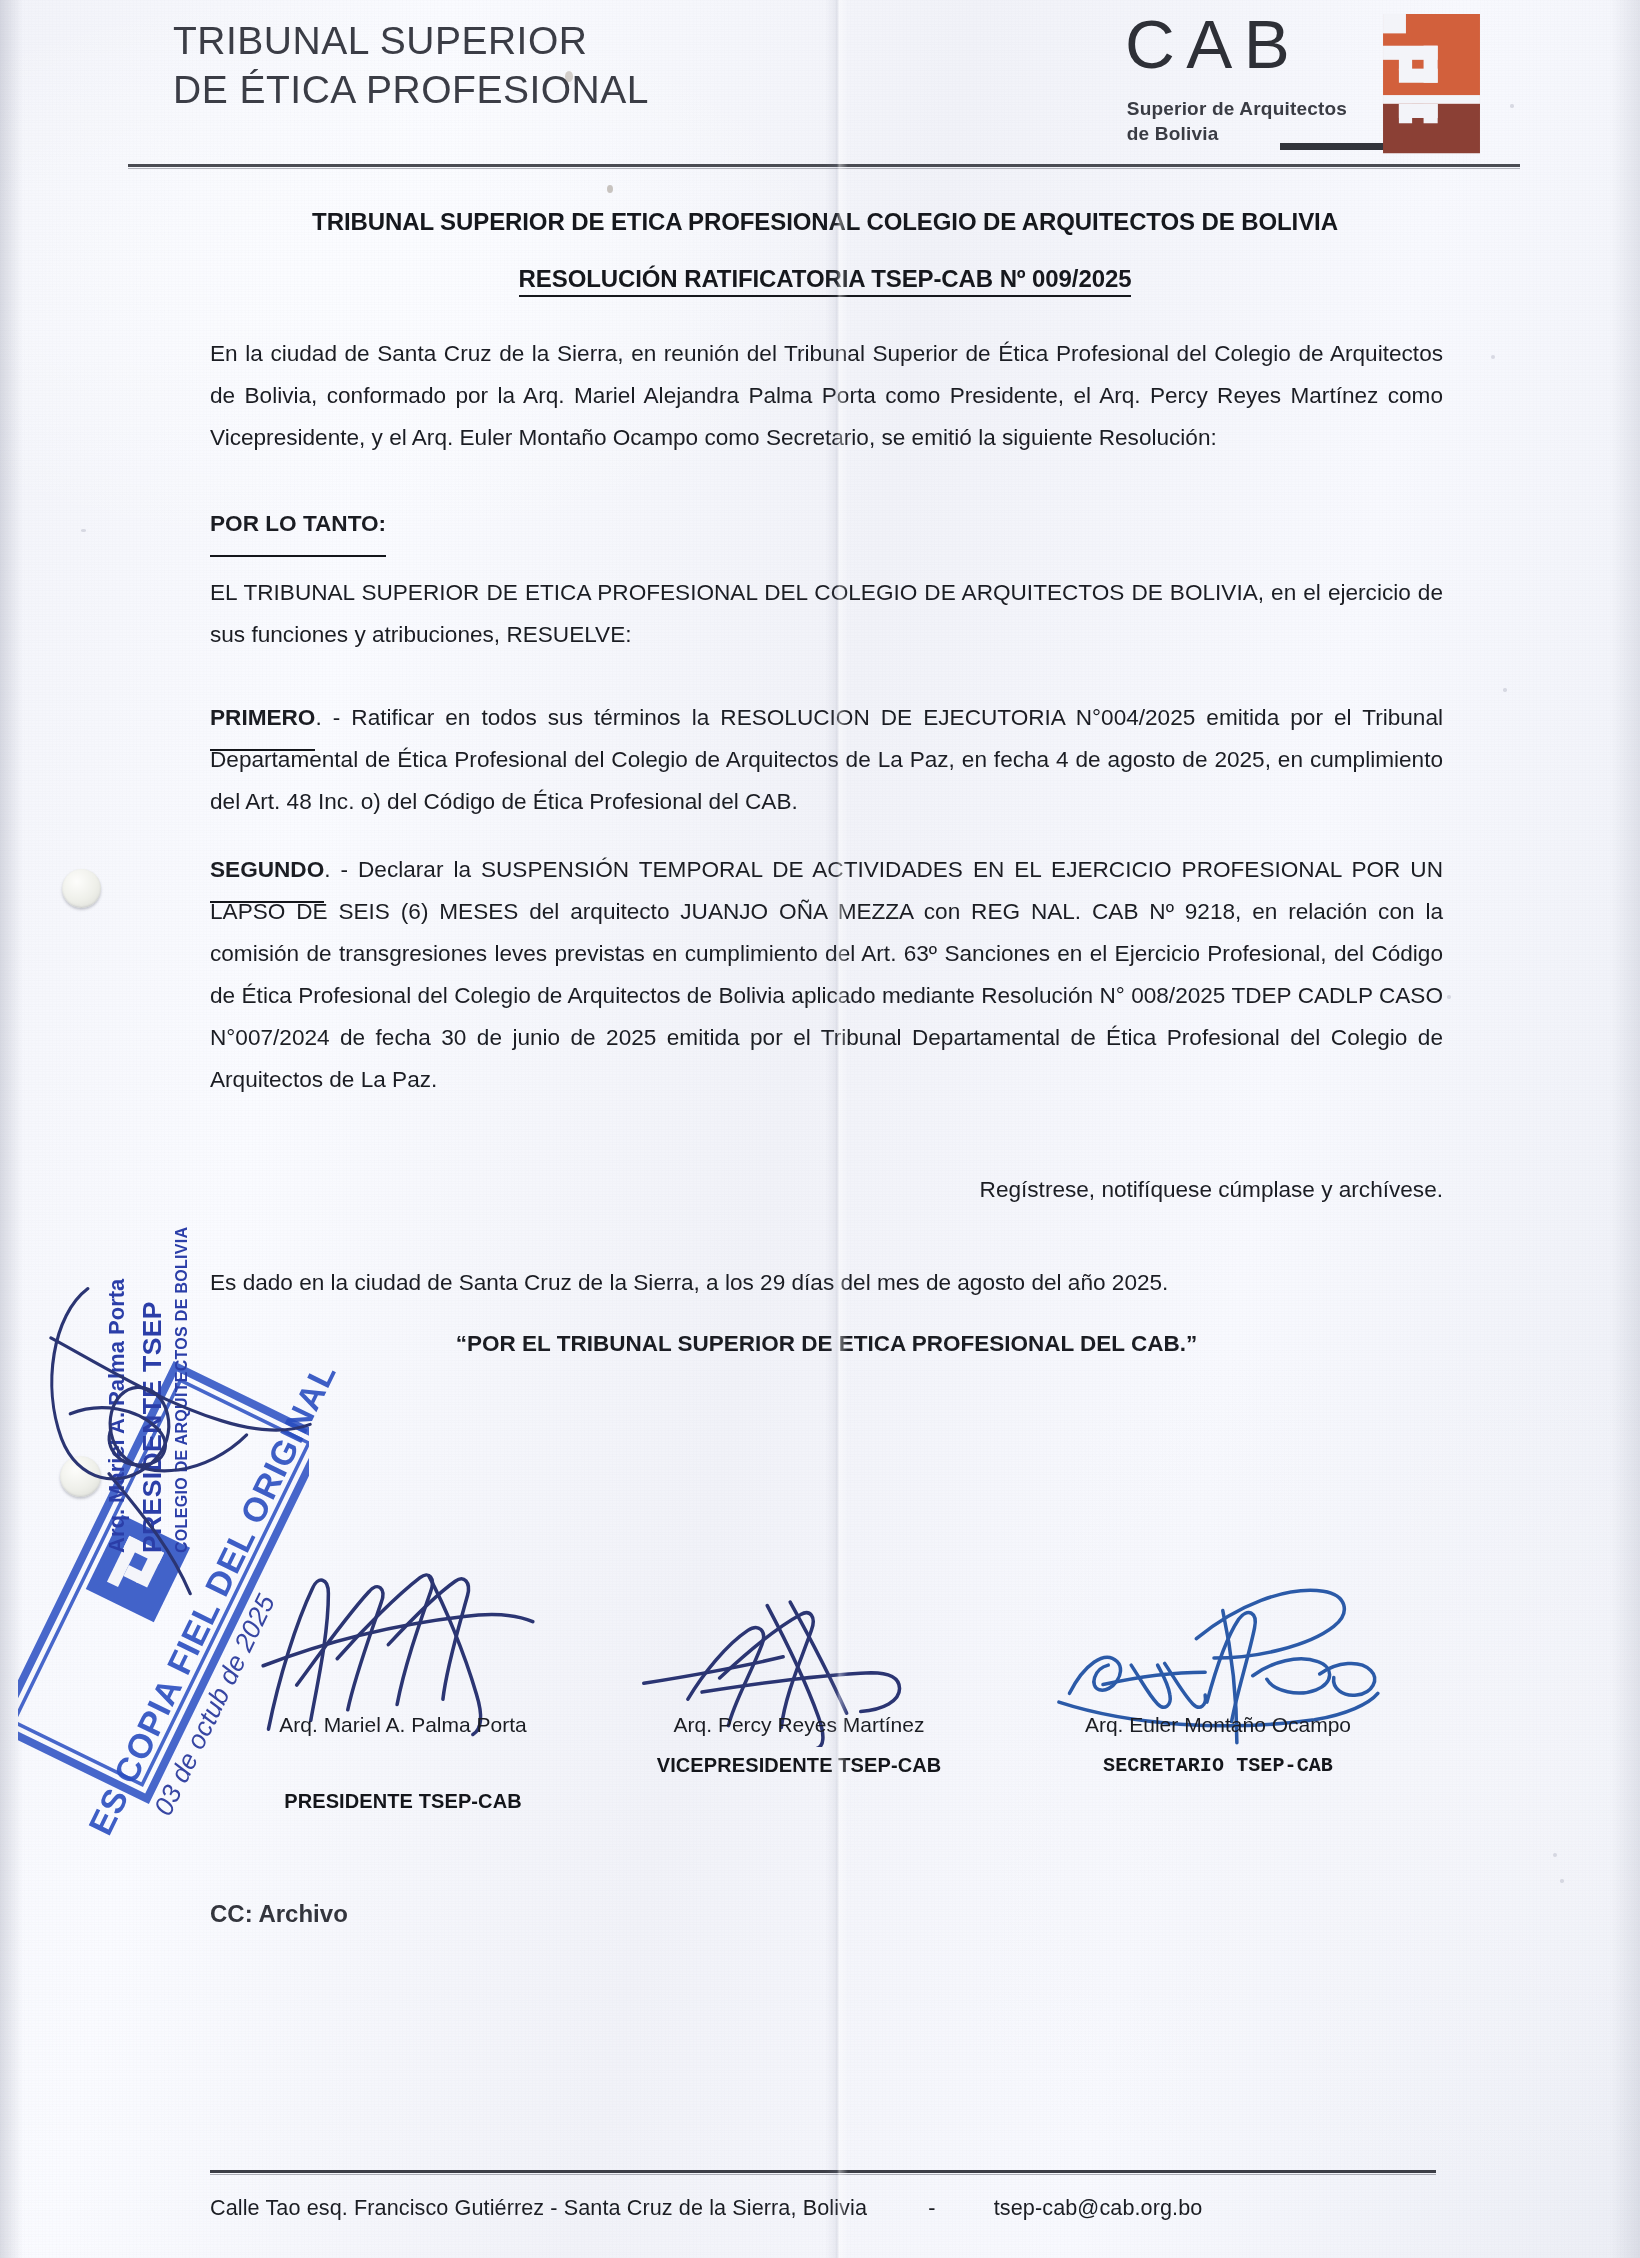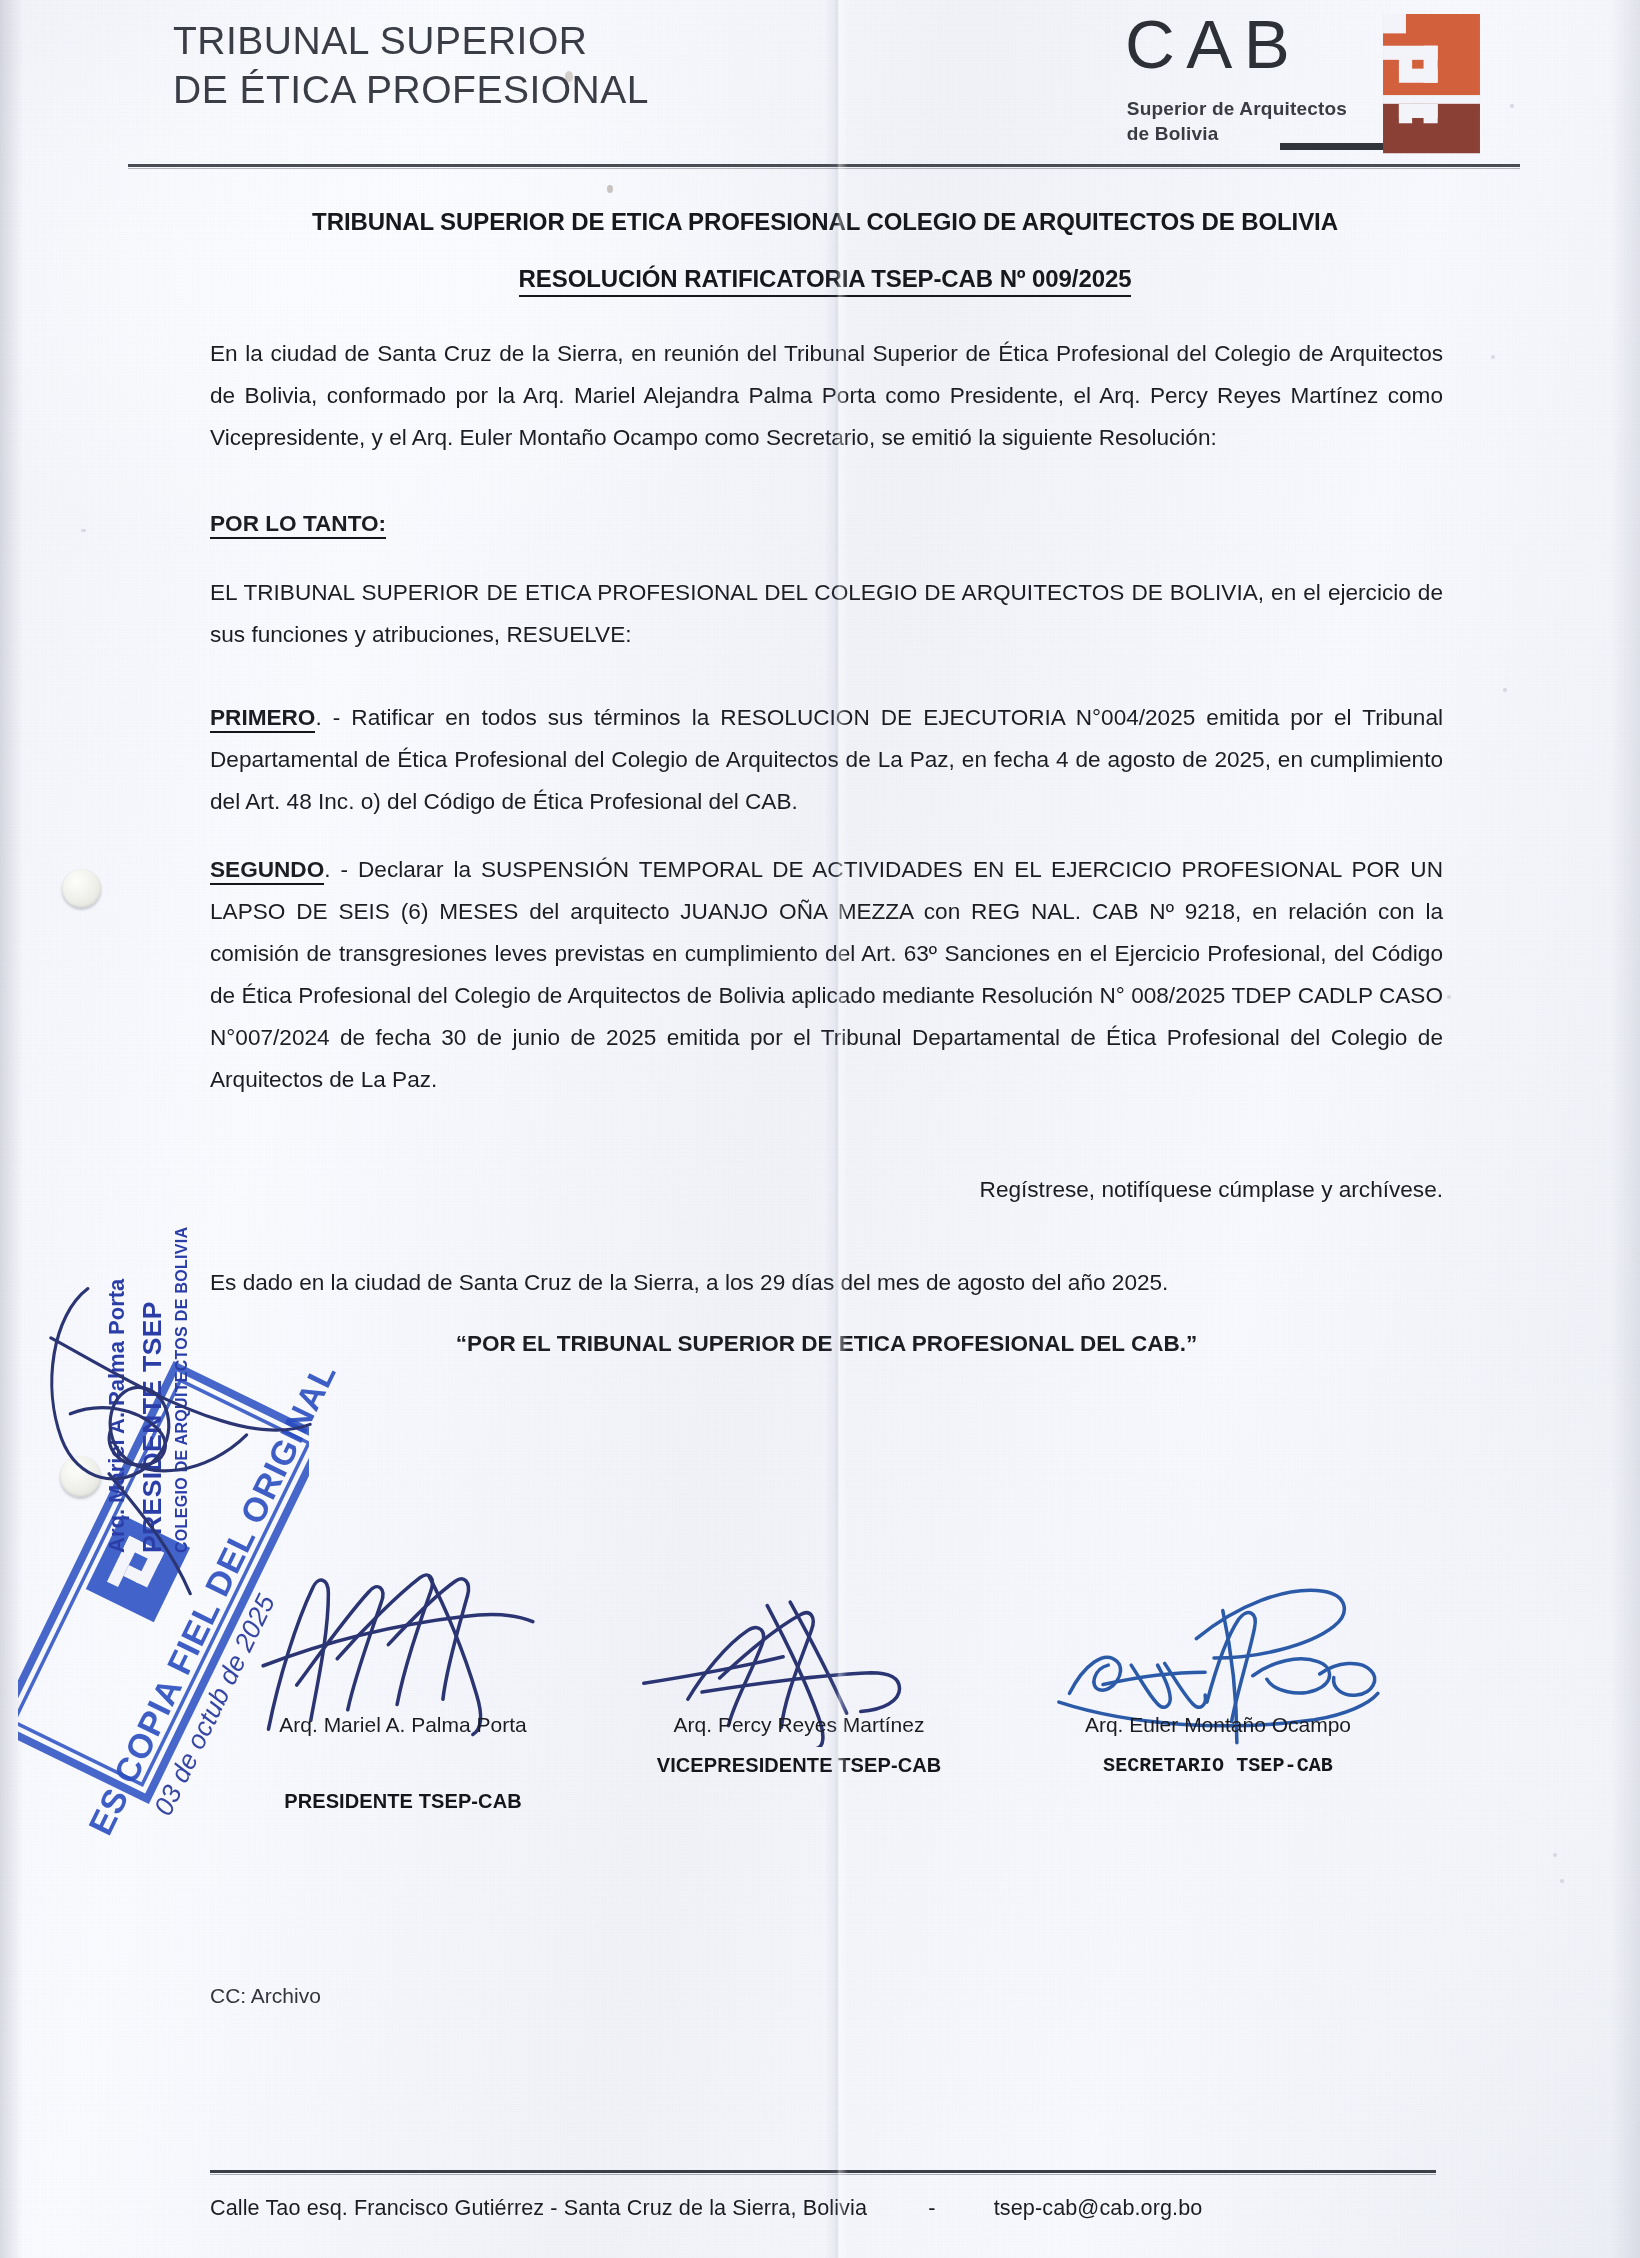--- a/index.html
+++ b/index.html
@@ -76,31 +76,31 @@
     font-size:24px;font-weight:700;letter-spacing:-0.1px;color:#16181d;
   }
   .doc-sub span{border-bottom:2.6px solid #16181d;padding-bottom:2.6px;}
 
   .para{
     left:210px;width:1233px;
     font-size:22.6px;line-height:42px;
     text-align:justify;text-justify:inter-word;color:#1b1d23;
   }
   .para.ctr{text-align:center;}
-  .u{border-bottom:2.3px solid #14161b;padding-bottom:1px;font-weight:700;}
+  .u{border-bottom:2.3px solid #14161b;padding-bottom:19px;font-weight:700;}
 
   
   .sig-name{
     position:absolute;font-size:21px;color:#1b1d23;text-align:center;font-weight:400;
   }
   .sig-role{
     position:absolute;font-size:20px;color:#14161b;text-align:center;font-weight:700;letter-spacing:0.1px;
   }
   
-  #cc{left:210px;top:1984px;font-size:21px;color:#33353d;}
+  #cc{left:210px;top:1900px;font-size:24px;color:#33353d;font-weight:bold;}
   #ftr-rule{position:absolute;left:210px;top:2170px;width:1226px;height:2.6px;background:#3c3e46;}
   #ftr-rule2{position:absolute;left:210px;top:2174px;width:1226px;height:0.9px;background:#72757f;opacity:.55;}
   #footer-text{left:210px;top:2195px;font-size:21.6px;color:#1b1d23;letter-spacing:0.1px;}
 
   
   svg.ink{position:absolute;pointer-events:none;}
   .hole{
     position:absolute;border-radius:50%;
     background:radial-gradient(circle at 38% 32%,#fdfdfb 0%,#eeefe9 55%,#d9dad4 100%);
     box-shadow:0 1.8px 2.6px rgba(60,64,82,.28), inset 0 -0.9px 1.8px rgba(120,124,140,.25);

